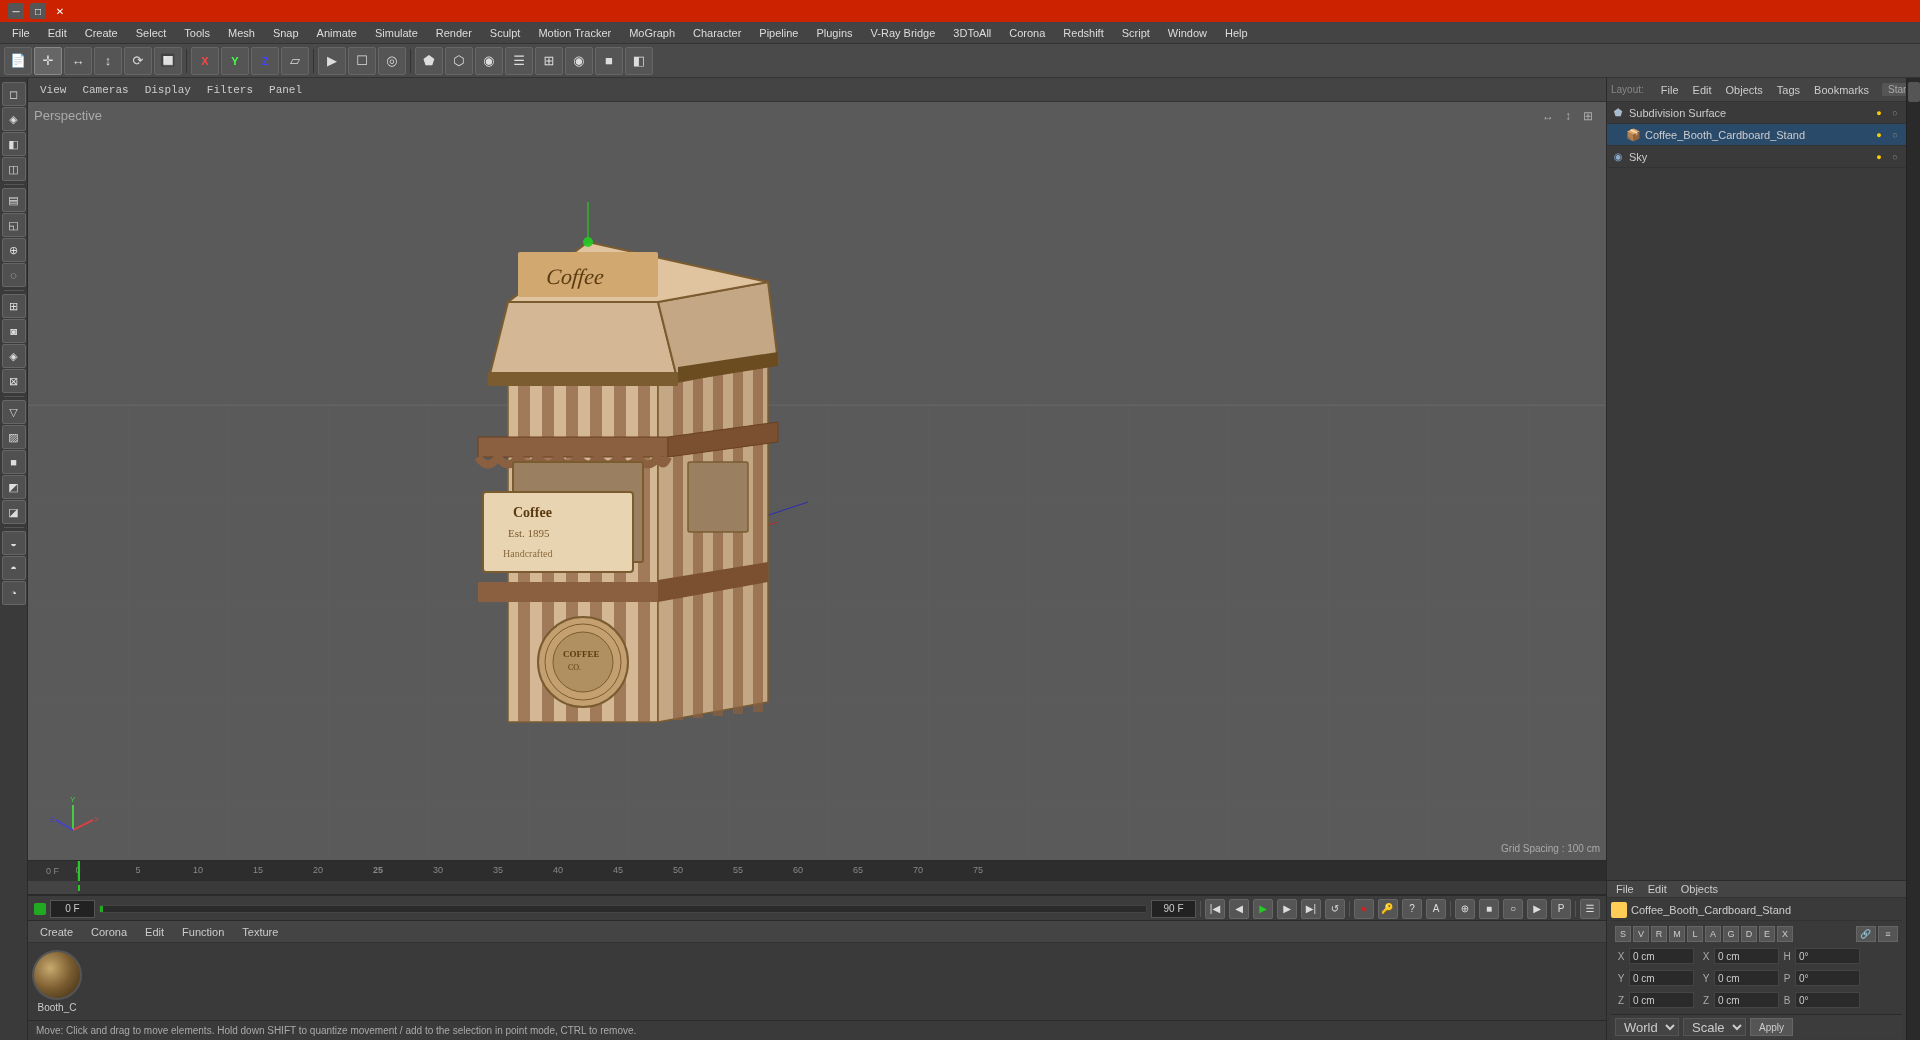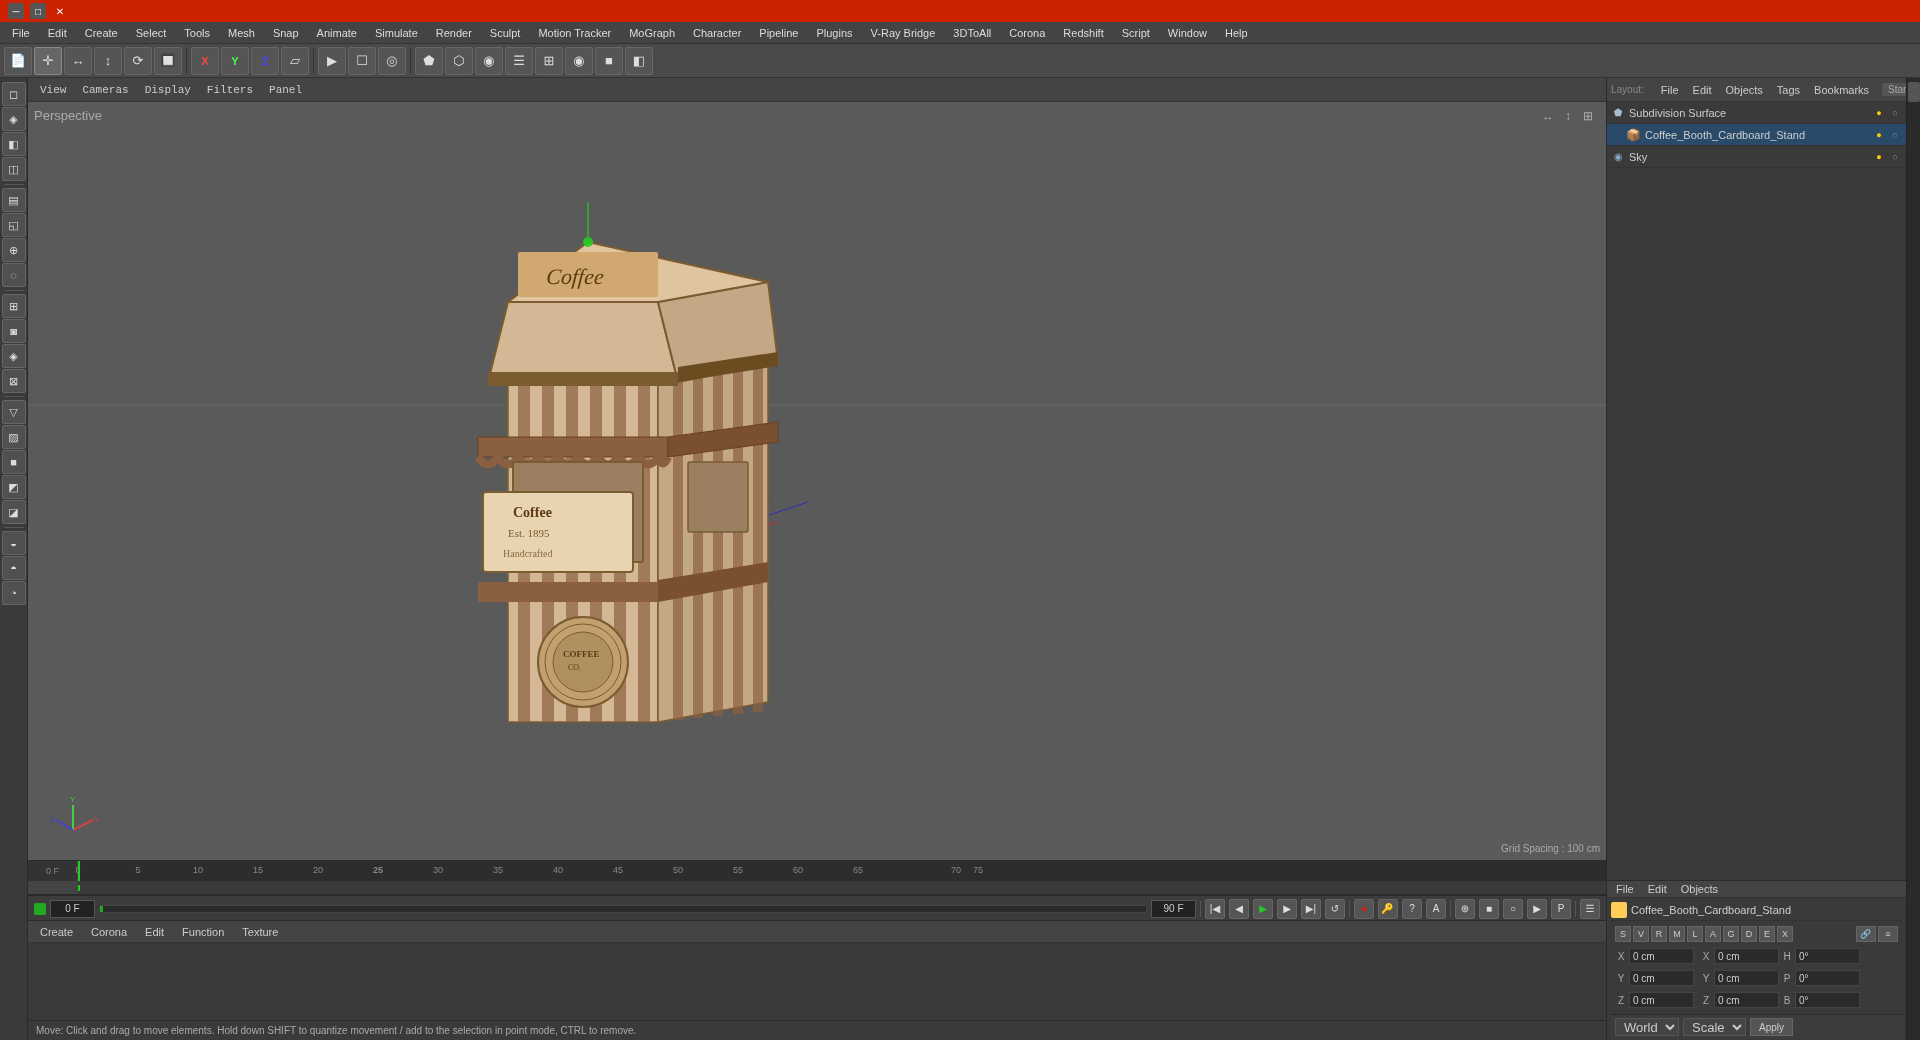--- a/index.html
+++ b/index.html
@@ -705,21 +705,21 @@
         <div class="tick-label" style="left: 290px;">20</div>
         <div class="tick-label" style="left: 350px; font-weight: bold;">25</div>
         <div class="tick-label" style="left: 410px;">30</div>
         <div class="tick-label" style="left: 470px;">35</div>
         <div class="tick-label" style="left: 530px;">40</div>
         <div class="tick-label" style="left: 590px;">45</div>
         <div class="tick-label" style="left: 650px;">50</div>
         <div class="tick-label" style="left: 710px;">55</div>
         <div class="tick-label" style="left: 770px;">60</div>
         <div class="tick-label" style="left: 830px;">65</div>
-        <div class="tick-label" style="left: 928px;">70</div>
+        <div class="tick-label" style="left: 890px;">70</div>
         <div class="tick-label" style="left: 950px;">75</div>
 
         <div id="play-marker" style="left:50px;"></div>
       </div>
 
       <div id="timeline-track" style="height:14px; background:#3a3a3a;">
         <div style="position:absolute; left:0; top:0; width:50px; height:100%; background:#444; border-right:1px solid #444;"></div>
         <div style="position:absolute; left:50px; top:4px; width:2px; height:6px; background:#22cc22;"></div>
       </div>
 
@@ -756,20 +756,26 @@
     </div>
 
     <div id="material-panel">
       <div id="material-header">
         <div class="material-menu">Create</div>
         <div class="material-menu">Corona</div>
         <div class="material-menu">Edit</div>
         <div class="material-menu">Function</div>
         <div class="material-menu">Texture</div>
       </div>
+      <div id="material-content">
+        <div style="display:flex; flex-direction:column; align-items:center; gap:2px; cursor:pointer;">
+          <div class="material-ball"></div>
+          <div class="material-name">Booth_C</div>
+        </div>
+      </div>
     </div>
 
     <div id="statusbar">
       <span id="status-text">Move: Click and drag to move elements. Hold down SHIFT to quantize movement / add to the selection in point mode, CTRL to remove.</span>
     </div>
 
   </div>
 
   <div id="right-panel">
 

